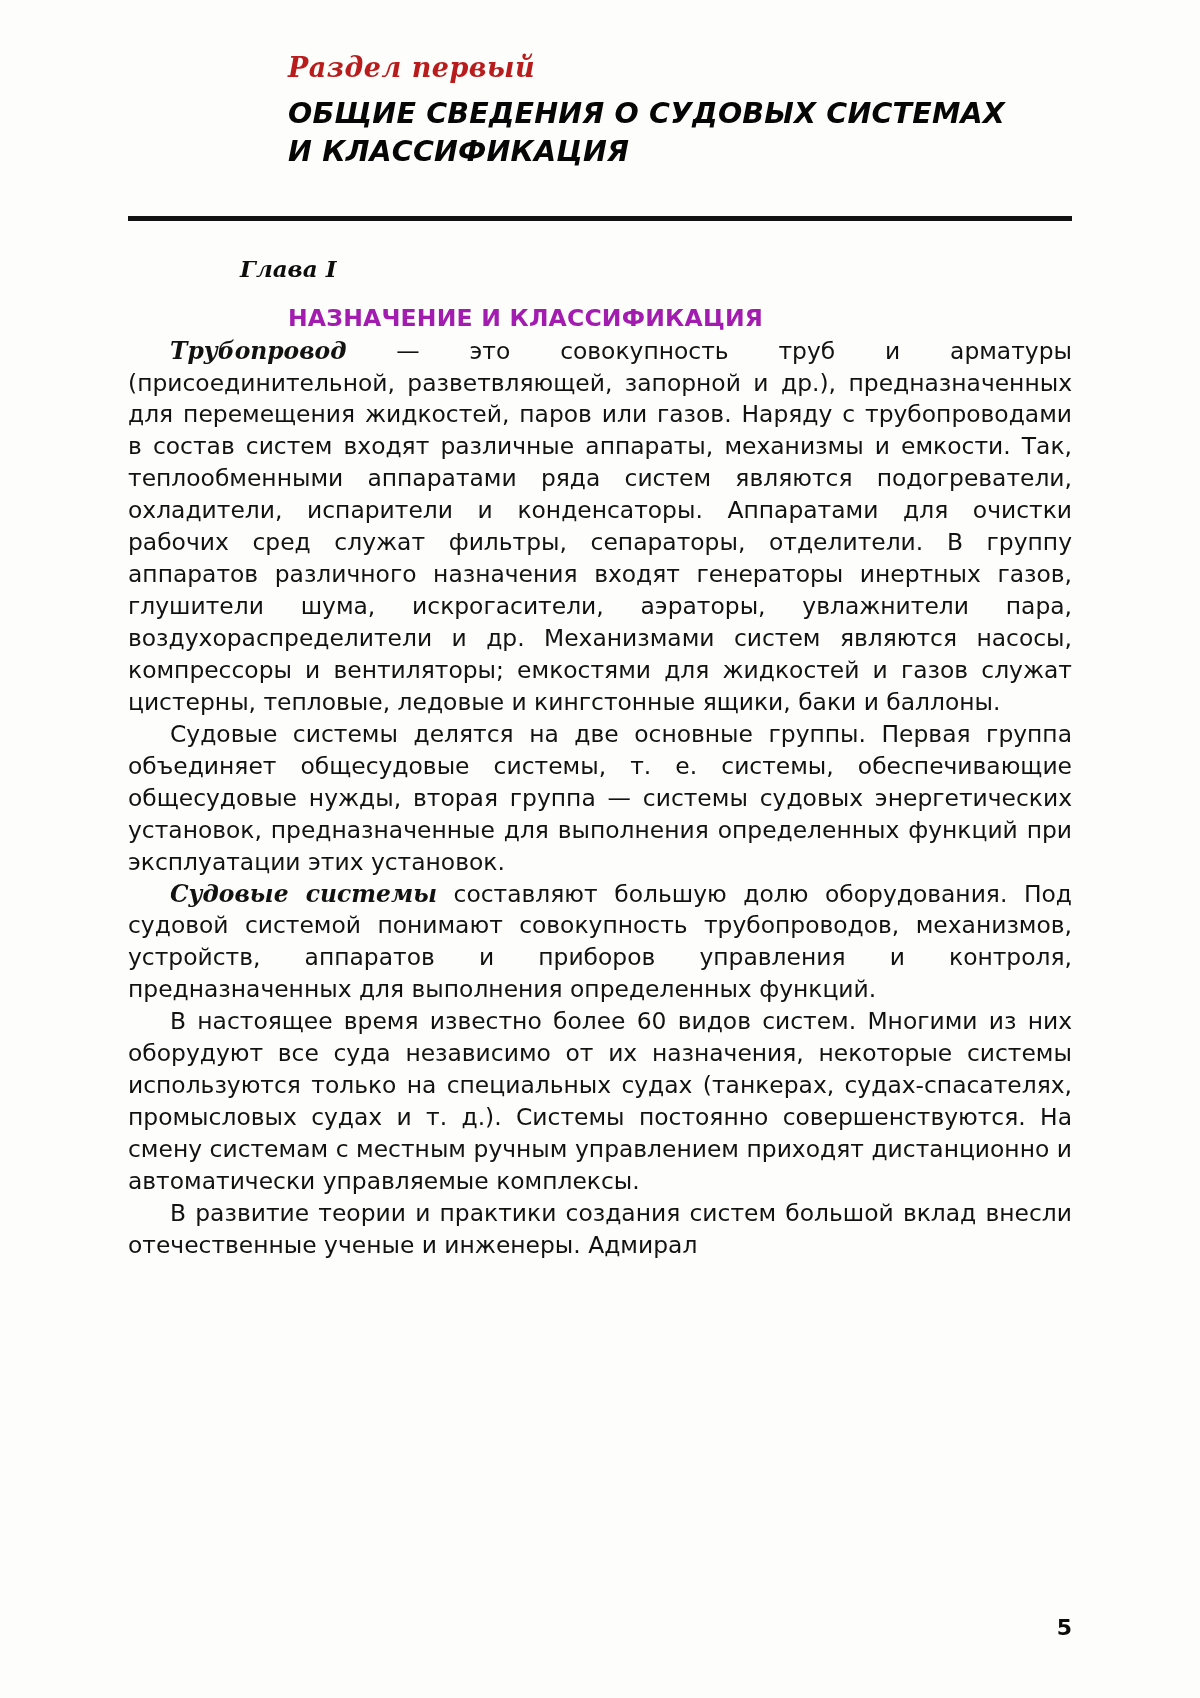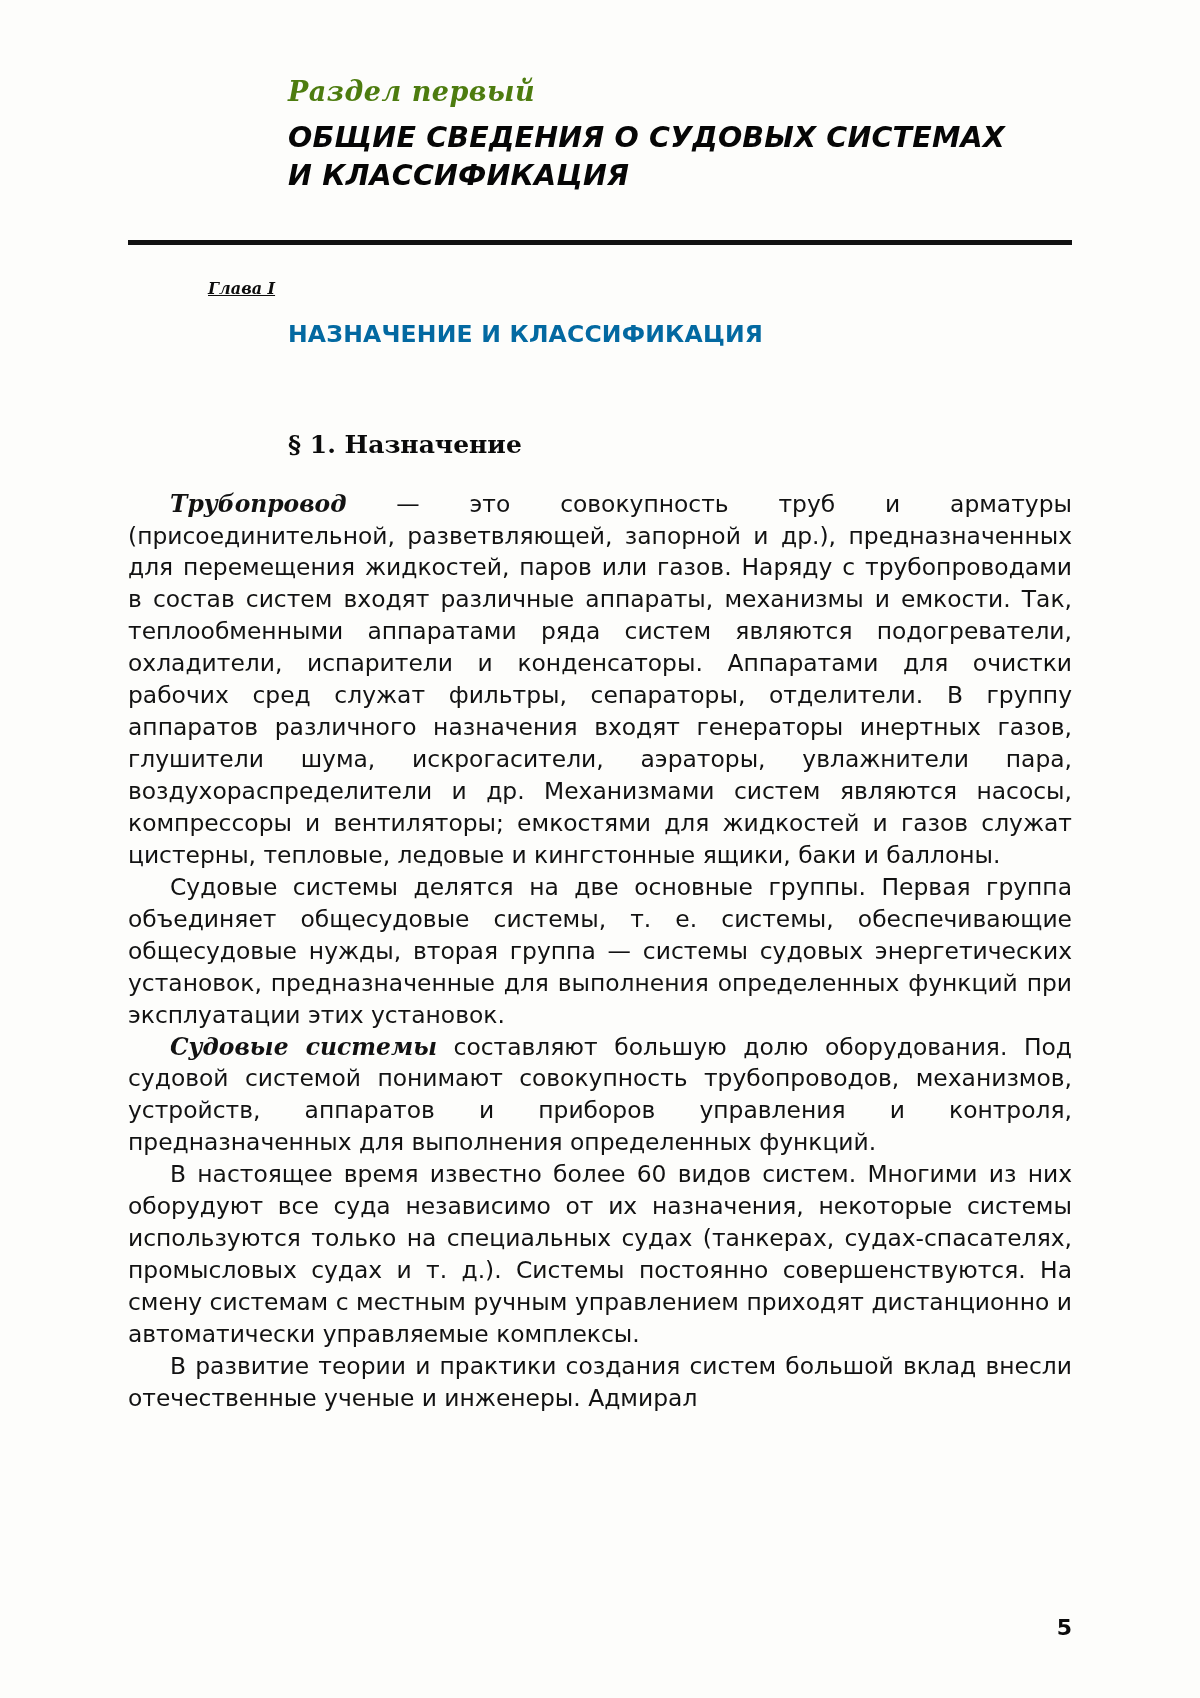--- a/index.html
+++ b/index.html
@@ -31,22 +31,21 @@
 
   
   .section-label {
     font-family: "DejaVu Serif", serif;
     font-style: italic;
     font-weight: bold;
     font-size: 27px;
     letter-spacing: 0.5px;
     margin-left: 160px;
     margin-bottom: 12px;
-    color: #4d7c0f;
-    margin-top: 24px;
+    color: #b91c1c;
   }
   .section-title {
     font-family: "DejaVu Sans", sans-serif;
     font-weight: bold;
     font-size: 28.5px;
     line-height: 1.32;
     letter-spacing: 0.2px;
     margin-left: 160px;
     color: #060606;
     font-style: italic;
@@ -56,34 +55,33 @@
     margin-bottom: 34px;
     height: 5px;
     background: #121212;
     width: 944px;
   }
 
   .chapter-label {
     font-family: "DejaVu Serif", serif;
     font-style: italic;
     font-weight: bold;
-    font-size: 16px;
-    margin-left: 80px;
+    font-size: 23px;
+    margin-left: 112px;
     margin-bottom: 20px;
     color: #0d0d0d;
-    text-decoration: underline;
   }
   .chapter-title {
     font-family: "DejaVu Sans", sans-serif;
     font-weight: bold;
     font-size: 23.5px;
     line-height: 1.42;
     letter-spacing: 0.2px;
     margin-left: 160px;
-    color: #0369a1;
+    color: #a21caf;
   }
 
   .para-heading {
     font-family: "DejaVu Serif", serif;
     font-weight: bold;
     font-size: 25px;
     margin-left: 160px;
     margin-top: 78px;
     margin-bottom: 30px;
     color: #0b0b0b;
@@ -137,21 +135,20 @@
     </div>
 
     <div class="rule"></div>
 
     <div class="chapter-label">Глава I</div>
 
     <div class="chapter-title">
       <div>НАЗНАЧЕНИЕ И КЛАССИФИКАЦИЯ</div>
     </div>
 
-    <div class="para-heading">§ 1. Назначение</div>
 
     <div class="body-text">
       <p><span class="term">Трубопровод</span><span> — это совокупность труб и арматуры (присоединительной, разветвляющей, запорной и др.), предназначенных для перемещения жидкостей, паров или газов. Наряду с трубопроводами в состав систем входят различные аппараты, механизмы и емкости. Так, теплообменными аппаратами ряда систем являются подогреватели, охладители, испарители и конденсаторы. Аппаратами для очистки рабочих сред служат фильтры, сепараторы, отделители. В группу аппаратов различного назначения входят генераторы инертных газов, глушители шума, искрогасители, аэраторы, увлажнители пара, воздухораспределители и др. Механизмами систем являются насосы, компрессоры и вентиляторы; емкостями для жидкостей и газов служат цистерны, тепловые, ледовые и кингстонные ящики, баки и баллоны.</span></p>
       <p><span>Судовые системы делятся на две основные группы. Первая группа объединяет общесудовые системы, т. е. системы, обеспечивающие общесудовые нужды, вторая группа — системы судовых энергетических установок, предназначенные для выполнения определенных функций при эксплуатации этих установок.</span></p>
       <p><span class="term">Судовые системы</span><span> составляют большую долю оборудования. Под судовой системой понимают совокупность трубопроводов, механизмов, устройств, аппаратов и приборов управления и контроля, предназначенных для выполнения определенных функций.</span></p>
       <p><span>В настоящее время известно более 60 видов систем. Многими из них оборудуют все суда независимо от их назначения, некоторые системы используются только на специальных судах (танкерах, судах-спасателях, промысловых судах и т. д.). Системы постоянно совершенствуются. На смену системам с местным ручным управлением приходят дистанционно и автоматически управляемые комплексы.</span></p>
       <p><span>В развитие теории и практики создания систем большой вклад внесли отечественные ученые и инженеры. Адмирал</span></p>
     </div>
 
   </div>

